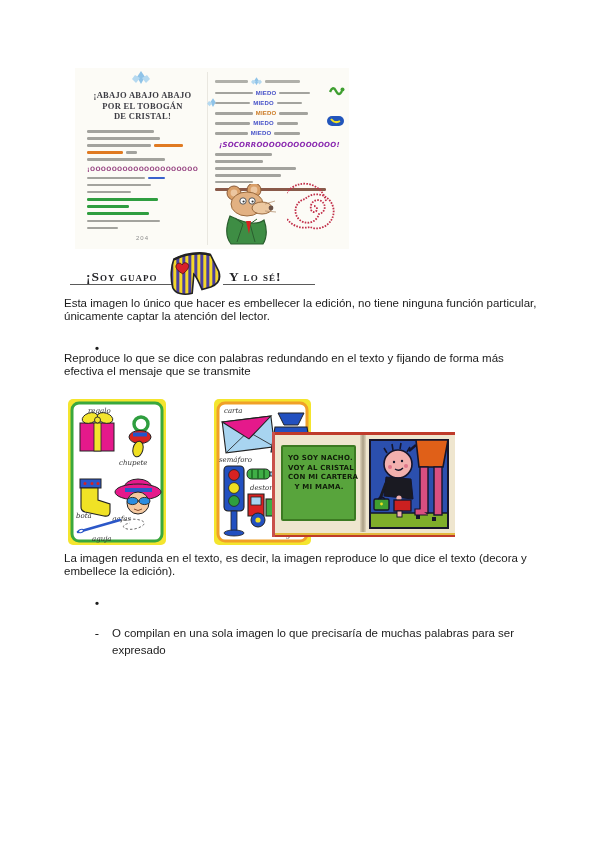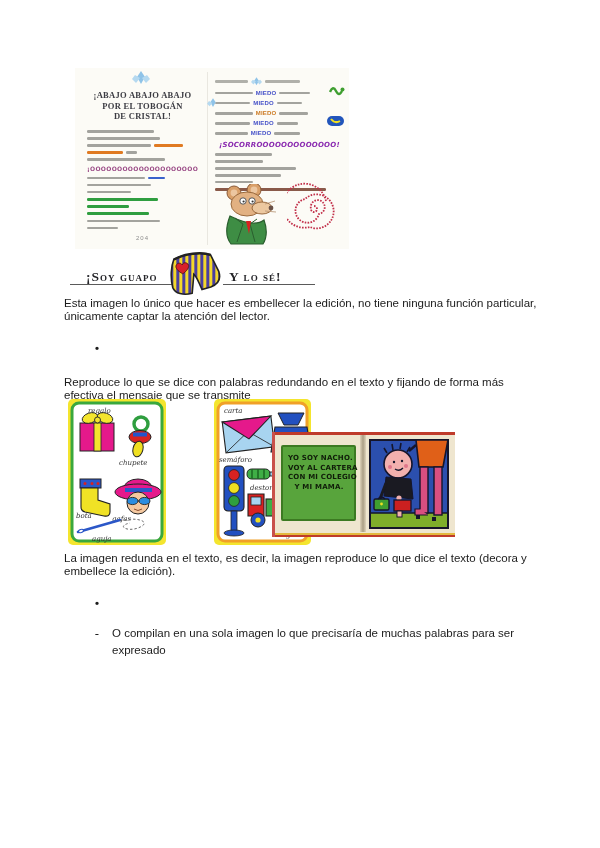--- a/index.html
+++ b/index.html
@@ -231,21 +231,21 @@
     </g>
   </svg>
 </div>
 
 <div class="para" style="top:297px;">Esta imagen lo único que hacer es embellecer la edición, no tiene ninguna función particular, únicamente captar la atención del lector.</div>
 
 <div class="bullet-line" style="top:340px;">
   <span class="marker">•</span>
 </div>
 
-<div class="para" style="top:376px;">Reproduce lo que se dice con palabras redundando en el texto y fijando de forma más efectiva el mensaje que se transmite</div>
+<div class="para" style="top:352px;">Reproduce lo que se dice con palabras redundando en el texto y fijando de forma más efectiva el mensaje que se transmite</div>
 
 <div class="card card1">
   <svg width="98" height="146" viewBox="0 0 98 146">
     <rect x="0" y="0" width="98" height="146" rx="5" fill="#f4e52e"></rect>
     <rect x="4" y="4" width="90" height="138" rx="7" fill="#ffffff" stroke="#3aa83d" stroke-width="3"></rect>
 
     <text class="script-label" x="20" y="14">regalo</text>
     <rect x="12" y="24" width="34" height="28" fill="#e5198b" stroke="#222" stroke-width="1"></rect>
     <rect x="26" y="24" width="7" height="28" fill="#f4e52e" stroke="#222" stroke-width=".8"></rect>
     <ellipse cx="22" cy="19" rx="8" ry="5" fill="#f4e52e" stroke="#222" stroke-width=".9" transform="rotate(-18 22 19)"></ellipse>
@@ -329,22 +329,22 @@
 </div>
 
 <div class="book">
   <div class="edge-top"></div>
   <div class="edge-bot-y"></div>
   <div class="edge-bot-r"></div>
   <div class="edge-left"></div>
   <div class="spine"></div>
   <div class="green-panel">
     <div class="gl">YO SOY NACHO.</div>
-    <div class="gl">VOY AL CARTERA</div>
-    <div class="gl">CON MI COLEGIO</div>
+    <div class="gl">VOY AL CRISTAL</div>
+    <div class="gl">CON MI CARTERA</div>
     <div class="gl">Y MI MAMA.</div>
   </div>
   <svg class="pic-wrap" width="80" height="90" viewBox="0 0 80 90">
     <rect x="1" y="1" width="78" height="88" fill="#2b4fae" stroke="#15152a" stroke-width="2"></rect>
     <rect x="2" y="74" width="76" height="14" fill="#7fae2a"></rect>
     <path d="M2,74 h76" stroke="#15152a" stroke-width="1.4"></path>
 
     <polygon points="47,1 79,1 74,28 50,28" fill="#e06018" stroke="#15152a" stroke-width="1.6"></polygon>
     <rect x="51" y="28" width="8" height="46" fill="#d84f80" stroke="#15152a" stroke-width="1.4"></rect>
     <rect x="65" y="28" width="8" height="48" fill="#d84f80" stroke="#15152a" stroke-width="1.4"></rect>

